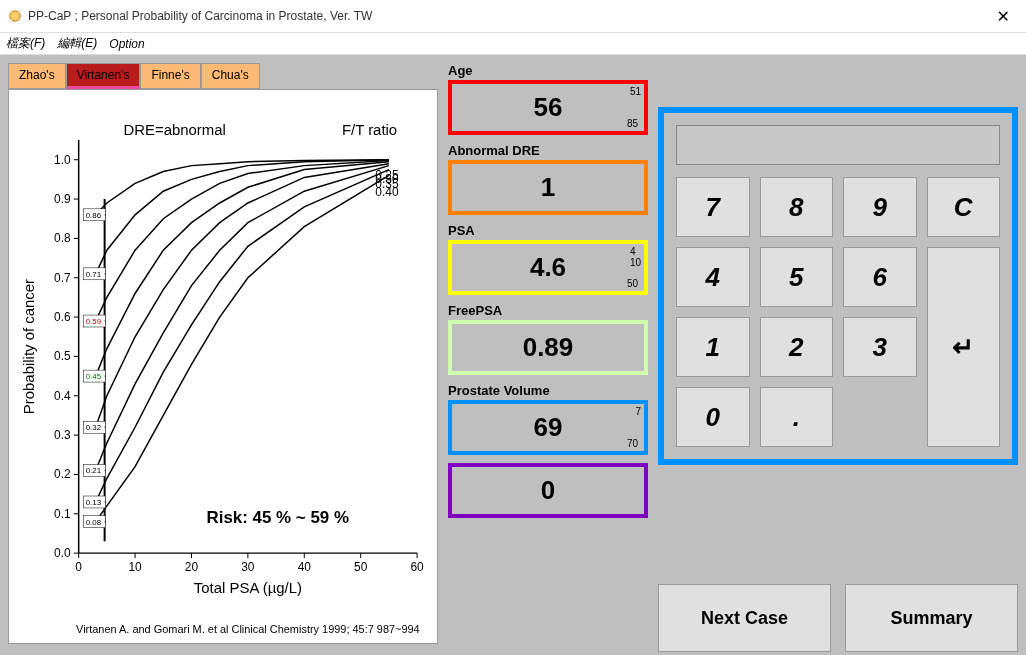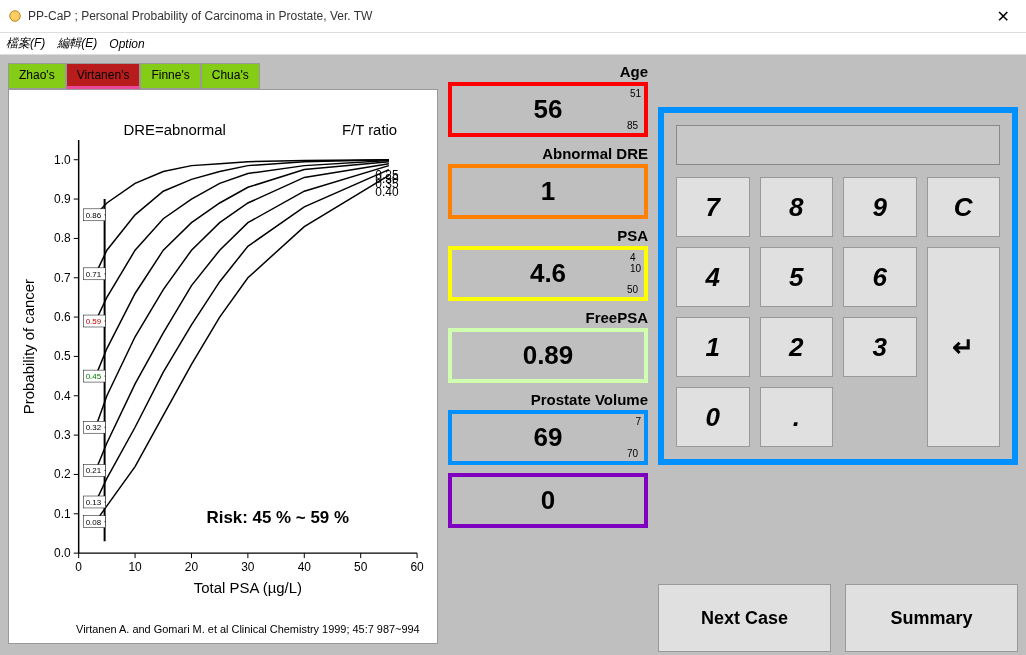--- a/index.html
+++ b/index.html
@@ -5,28 +5,28 @@
   * { box-sizing: border-box; margin: 0; padding: 0; }
   body { font-family: "Segoe UI", Tahoma, sans-serif; font-size: 12px; background: #fff; width: 1026px; height: 655px; overflow: hidden; }
   .titlebar { height: 28px; display: flex; align-items: center; padding: 16px 8px; background: #fff; border-bottom: 1px solid #ddd; }
   .titlebar-icon { width: 14px; height: 14px; margin-right: 6px; }
   .titlebar-text { flex: 1; font-size: 12px; color: #333; }
   .titlebar-close { font-size: 16px; padding: 0 8px; cursor: default; }
   .menubar { height: 22px; display: flex; align-items: center; padding: 0 6px; gap: 12px; font-size: 12px; border-bottom: 1px solid #ddd; font-style: italic; }
   .main { background: #bfbfbf; height: 605px; padding: 8px; display: flex; gap: 10px; }
   .left { width: 430px; }
   .tabs { display: flex; background: #bfbfbf; }
-  .tab { padding: 4px 10px; background: #84cc16; border: 1px solid #999; font-size: 12px; cursor: default; }
+  .tab { padding: 4px 10px; background: #fdba74; border: 1px solid #999; font-size: 12px; cursor: default; }
   .tab.active { background: #b91c1c; border-bottom: 3px solid #ec4899; }
   .chart-panel { background: #fff; border: 1px solid #999; height: 555px; position: relative; }
   .chart-svg { width: 100%; height: 100%; }
 
   .middle { width: 200px; display: flex; flex-direction: column; gap: 8px; }
   .field-group { }
-  .field-label { font-size: 15px; font-weight: bold; margin-bottom: 2px; text-align: right; }
+  .field-label { font-size: 13px; font-weight: bold; margin-bottom: 2px; }
   .field-box { height: 55px; position: relative; display: flex; align-items: center; justify-content: center; background: #bfbfbf; }
   .field-box .val { font-size: 26px; font-weight: bold; }
   .field-box .range-top { position: absolute; top: 2px; right: 3px; font-size: 10px; }
   .field-box .range-bot { position: absolute; bottom: 2px; right: 6px; font-size: 10px; }
   .b-red    { border: 4px solid #ff0000; }
   .b-orange { border: 4px solid #ff8000; }
   .b-yellow { border: 4px solid #ffff00; }
   .b-lime   { border: 4px solid #d0ffb0; }
   .b-blue   { border: 4px solid #0090ff; }
   .b-purple { border: 4px solid #8000c0; }

